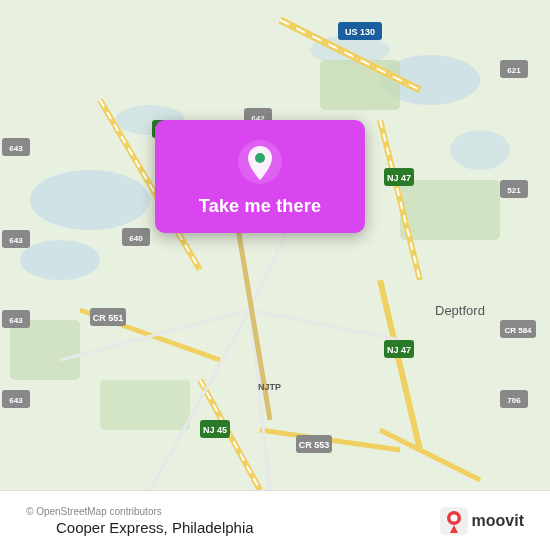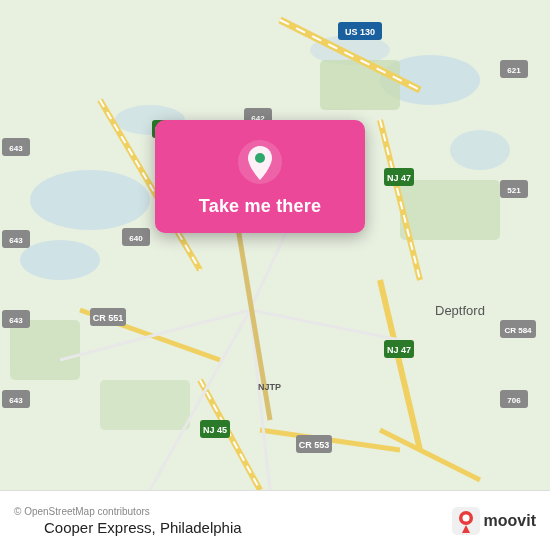--- a/index.html
+++ b/index.html
@@ -27,21 +27,21 @@
       position: absolute;
       top: 0; left: 0;
     }
 
     
     #popup-card {
       position: absolute;
       top: 120px;
       left: 155px;
       width: 210px;
-      background: #ec4899;
+      background: #d946ef;
       border-radius: 10px;
       display: flex;
       flex-direction: column;
       align-items: center;
       padding: 18px 20px 16px 20px;
       box-shadow: 0 4px 16px rgba(0,0,0,0.3);
       cursor: pointer;
       z-index: 10;
     }
 
@@ -60,21 +60,21 @@
     }
 
     
     #bottom-bar {
       width: 550px;
       height: 60px;
       background: #fff;
       display: flex;
       align-items: center;
       justify-content: space-between;
-      padding: 0 14px;
+      padding: 0 26px;
       border-top: 1px solid #ddd;
     }
 
     #bottom-left {
       display: flex;
       flex-direction: column;
     }
 
     #copyright-text {
       font-size: 10px;

